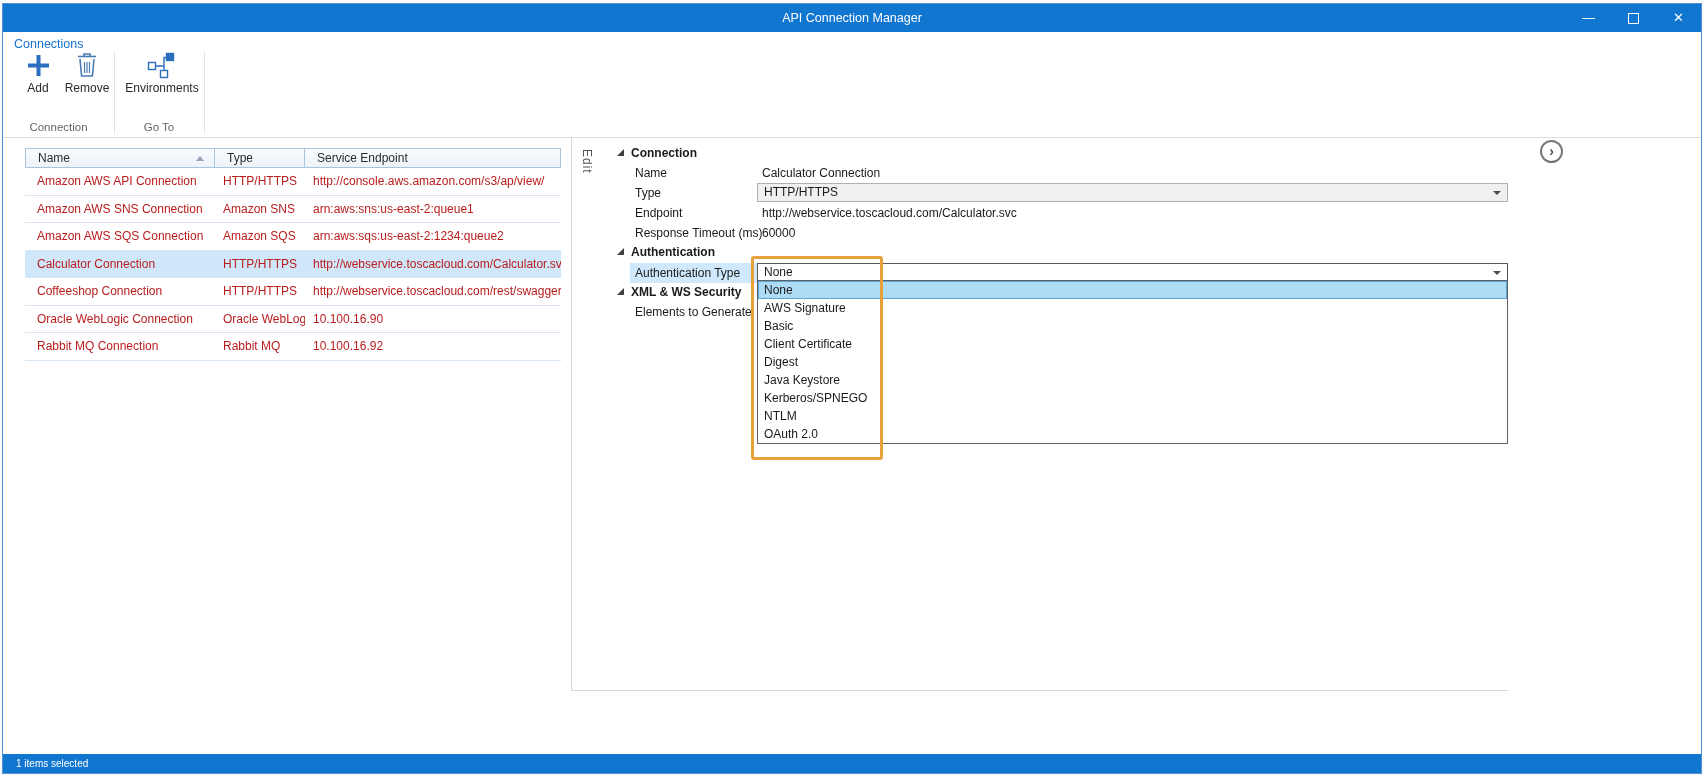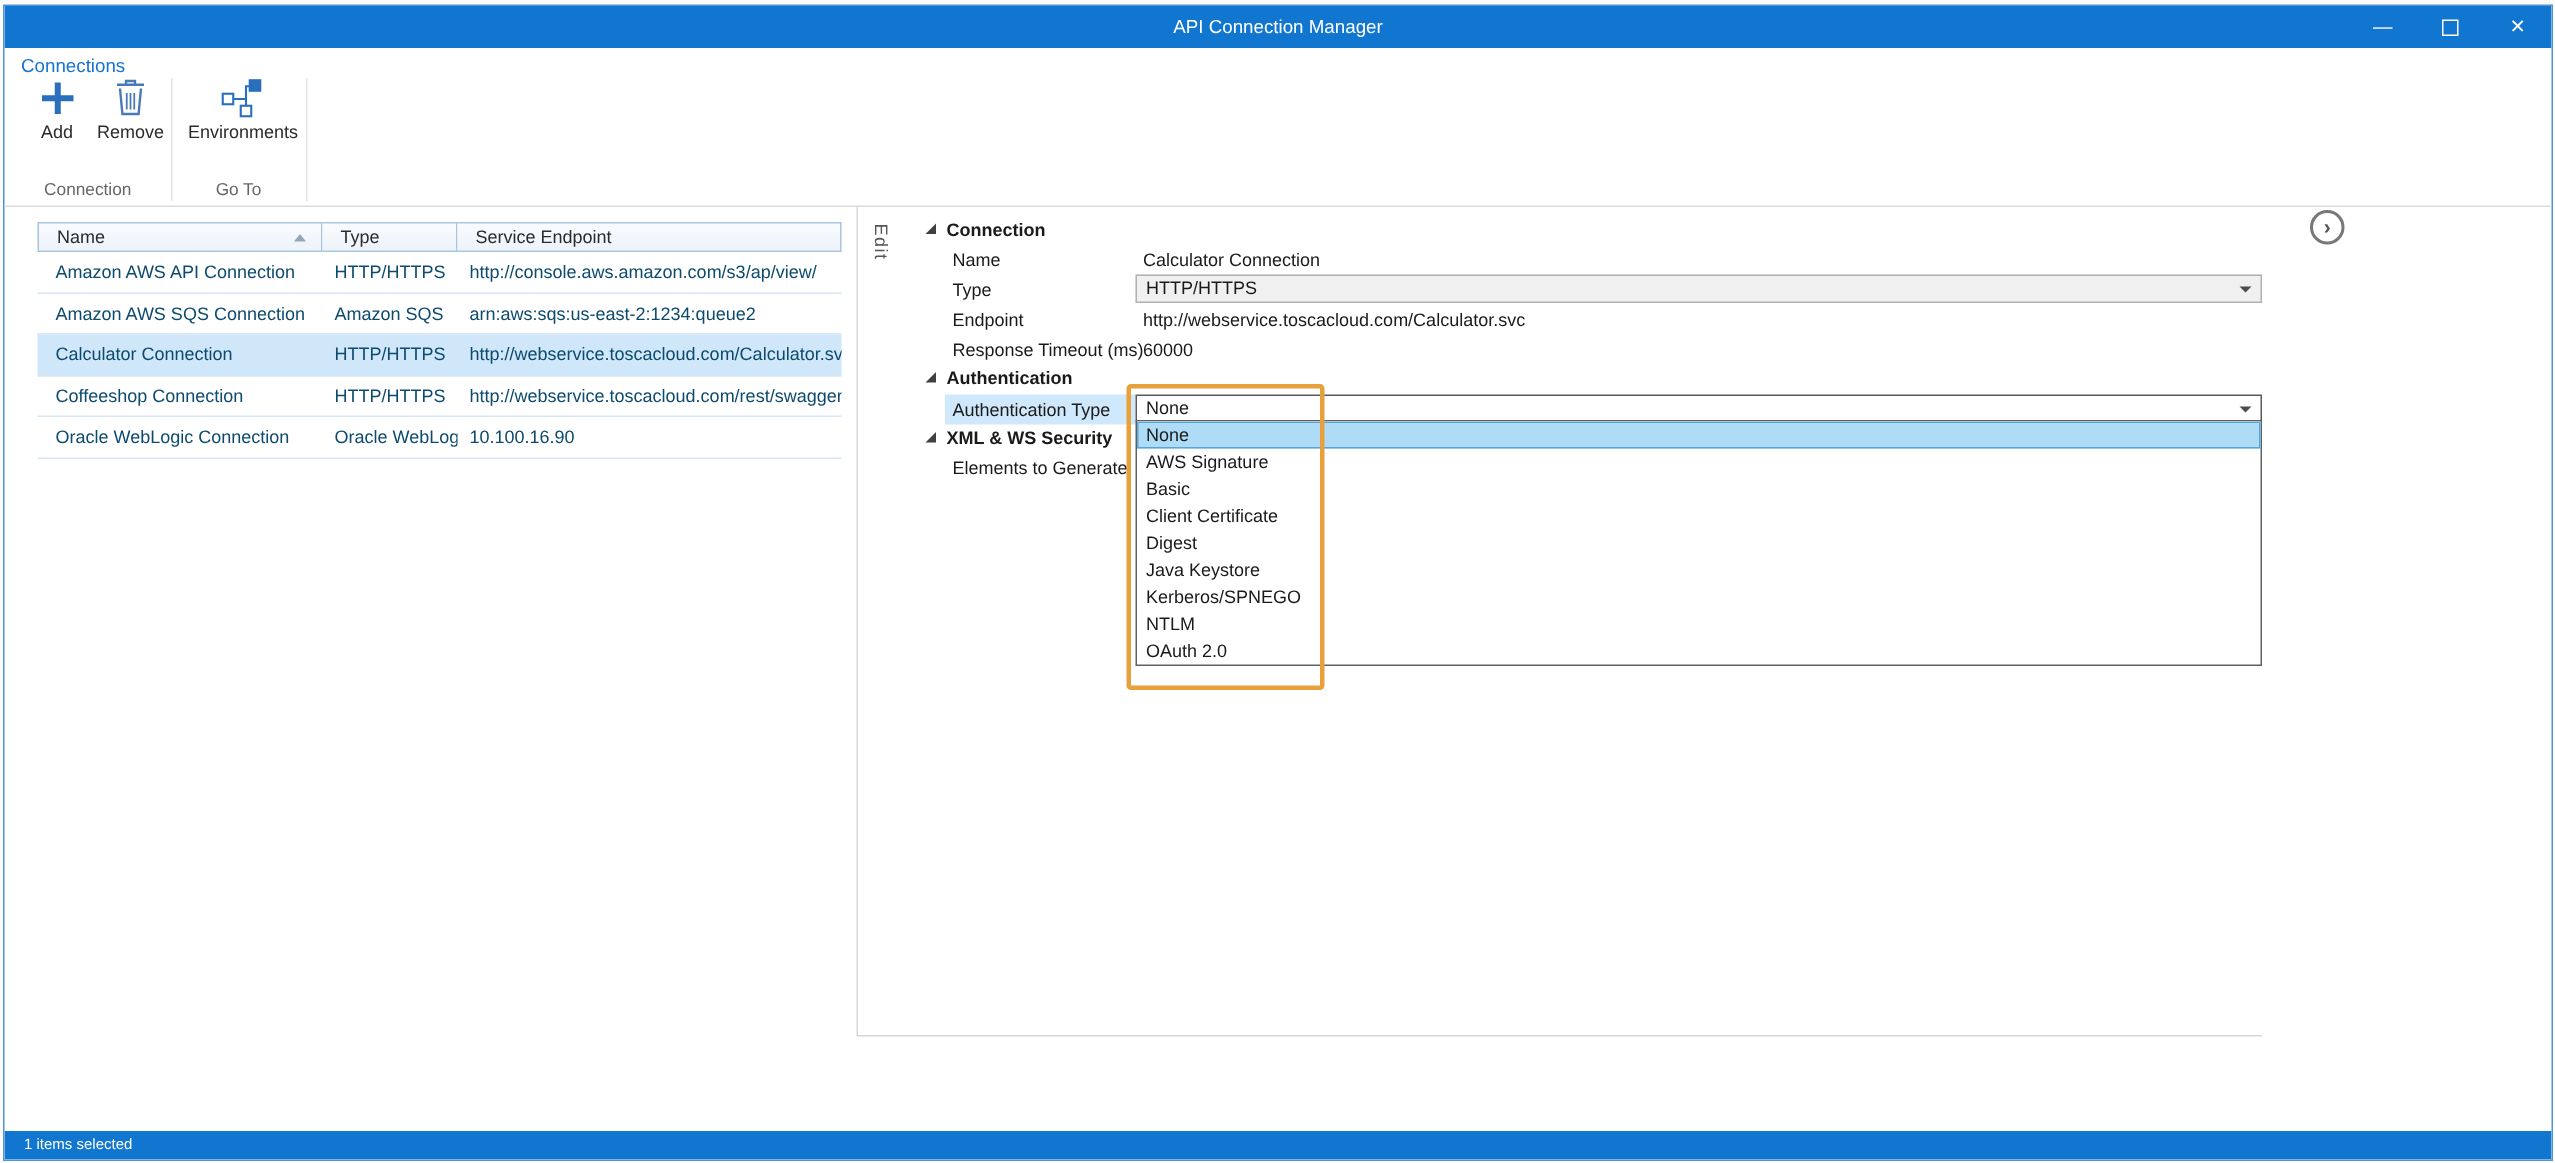--- a/index.html
+++ b/index.html
@@ -26,21 +26,21 @@
   #grp-goto{left:111px;width:90px;}
   .ribbon-bottom{position:absolute;left:0;top:133px;width:100%;height:1px;background:#dcdcdc;}
 
   
   .grid-header{position:absolute;left:22px;top:144px;width:536px;height:20px;display:flex;font-size:12px;color:#2b2b2b;}
   .gh{box-sizing:border-box;border:1px solid #a9c4dd;border-left:none;background:linear-gradient(#f9fbfe,#edf3fa);padding:2px 0 0 12px;position:relative;}
   .gh:first-child{border-left:1px solid #a9c4dd;}
   .gh1{width:190px;}.gh2{width:90px;}.gh3{width:256px;}
   .sort{position:absolute;right:10px;top:7px;width:0;height:0;border-left:4px solid transparent;border-right:4px solid transparent;border-bottom:5px solid #93a6ba;}
   .grid-rows{position:absolute;left:22px;top:164px;width:536px;}
-  .grow{display:flex;height:27.5px;border-bottom:1px solid #d8e6f3;align-items:center;font-size:12px;color:#0c4a6e;box-sizing:border-box;}
+  .grow{display:flex;height:27.5px;border-bottom:1px solid #d8e6f3;align-items:center;font-size:12px;color:#b91c1c;box-sizing:border-box;}
   .grow.selected{background:#cfe7f9;}
   .gc1{width:190px;padding-left:12px;box-sizing:border-box;overflow:hidden;white-space:nowrap;}
   .gc2{width:90px;padding-left:8px;box-sizing:border-box;overflow:hidden;white-space:nowrap;}
   .gc3{width:256px;padding-left:8px;box-sizing:border-box;overflow:hidden;white-space:nowrap;}
 
   
   .split-v{position:absolute;left:568px;top:133px;width:1px;height:553px;background:#d6d6d6;}
   .split-h{position:absolute;left:568px;top:686px;width:937px;height:1px;background:#d6d6d6;}
   .edit-tab{position:absolute;left:577px;top:145px;writing-mode:vertical-rl;font-size:12px;color:#555;letter-spacing:1px;}
 
@@ -131,38 +131,48 @@
     <div class="gh gh3"><span>Service Endpoint</span></div>
   </div>
 
   <div class="grid-rows">
     <div class="grow">
       <div class="gc1">Amazon AWS API Connection</div>
       <div class="gc2">HTTP/HTTPS</div>
       <div class="gc3">http://console.aws.amazon.com/s3/ap/view/</div>
     </div>
     <div class="grow">
+      <div class="gc1">Amazon AWS SNS Connection</div>
+      <div class="gc2">Amazon SNS</div>
+      <div class="gc3">arn:aws:sns:us-east-2:queue1</div>
+    </div>
+    <div class="grow">
       <div class="gc1">Amazon AWS SQS Connection</div>
       <div class="gc2">Amazon SQS</div>
       <div class="gc3">arn:aws:sqs:us-east-2:1234:queue2</div>
     </div>
     <div class="grow selected">
       <div class="gc1">Calculator Connection</div>
       <div class="gc2">HTTP/HTTPS</div>
       <div class="gc3">http://webservice.toscacloud.com/Calculator.svc</div>
     </div>
     <div class="grow">
       <div class="gc1">Coffeeshop Connection</div>
       <div class="gc2">HTTP/HTTPS</div>
       <div class="gc3">http://webservice.toscacloud.com/rest/swagger/ui</div>
     </div>
     <div class="grow">
       <div class="gc1">Oracle WebLogic Connection</div>
       <div class="gc2">Oracle WebLogic</div>
       <div class="gc3">10.100.16.90</div>
+    </div>
+    <div class="grow">
+      <div class="gc1">Rabbit MQ Connection</div>
+      <div class="gc2">Rabbit MQ</div>
+      <div class="gc3">10.100.16.92</div>
     </div>
   </div>
 
   <div class="split-v"></div>
   <div class="split-h"></div>
   <div class="edit-tab">Edit</div>
 
   <div class="pg">
 
     <div class="pg-hdr" style="top:0;">

